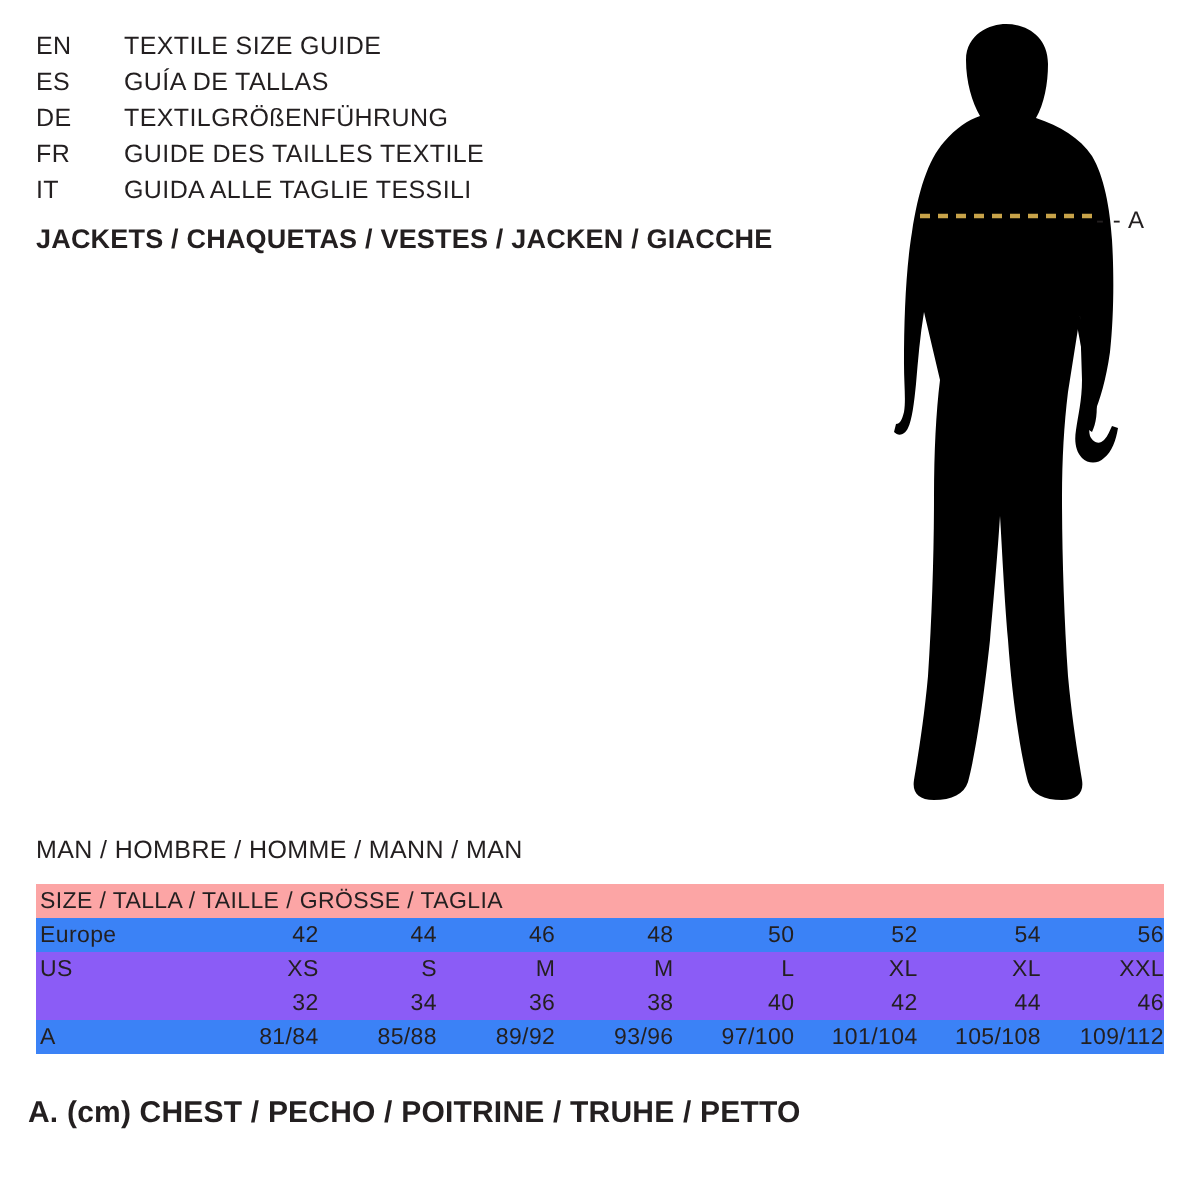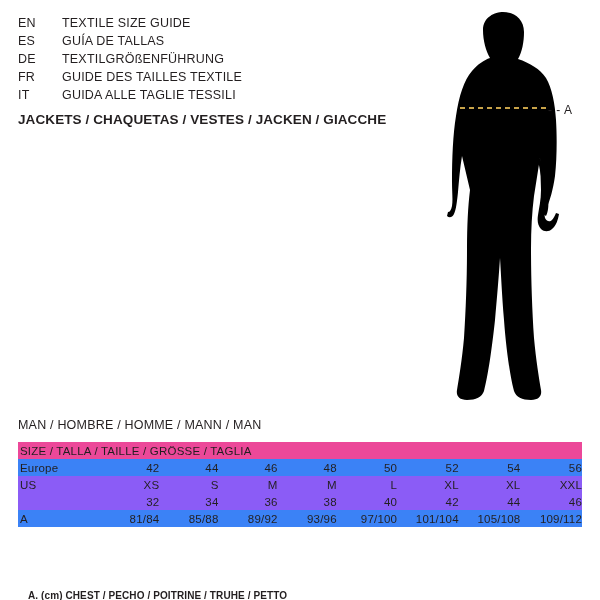--- a/index.html
+++ b/index.html
@@ -93,45 +93,44 @@
     border-collapse: collapse;
     font-size: 11.5px;
   }
   table.size-table td {
     padding: 0;
     height: 17px;
     vertical-align: middle;
     letter-spacing: 0.2px;
   }
   .row-head td {
-    background: #ec4899;
+    background: #fca5a5;
     font-weight: normal;
   }
   .row-alt td {
     background: #8b5cf6;
   }
   .row-plain td {
     background: #3b82f6;
   }
   .col-label {
     width: 90px;
     padding-left: 2px !important;
   }
   .cell {
     width: 66px;
     text-align: right;
   }
   .footnote {
     position: absolute;
-    left: 28px;
+    left: 14px;
     top: 548px;
-    font-size: 10px;
+    font-size: 15px;
     font-weight: bold;
     letter-spacing: 0.1px;
-    margin-top: 42px;
   }
 </style>
 </head>
 <body>
 
 <div class="page">
 
   <div class="lang-block">
     <div class="lang-row">
       <span class="lang-code">EN</span>

